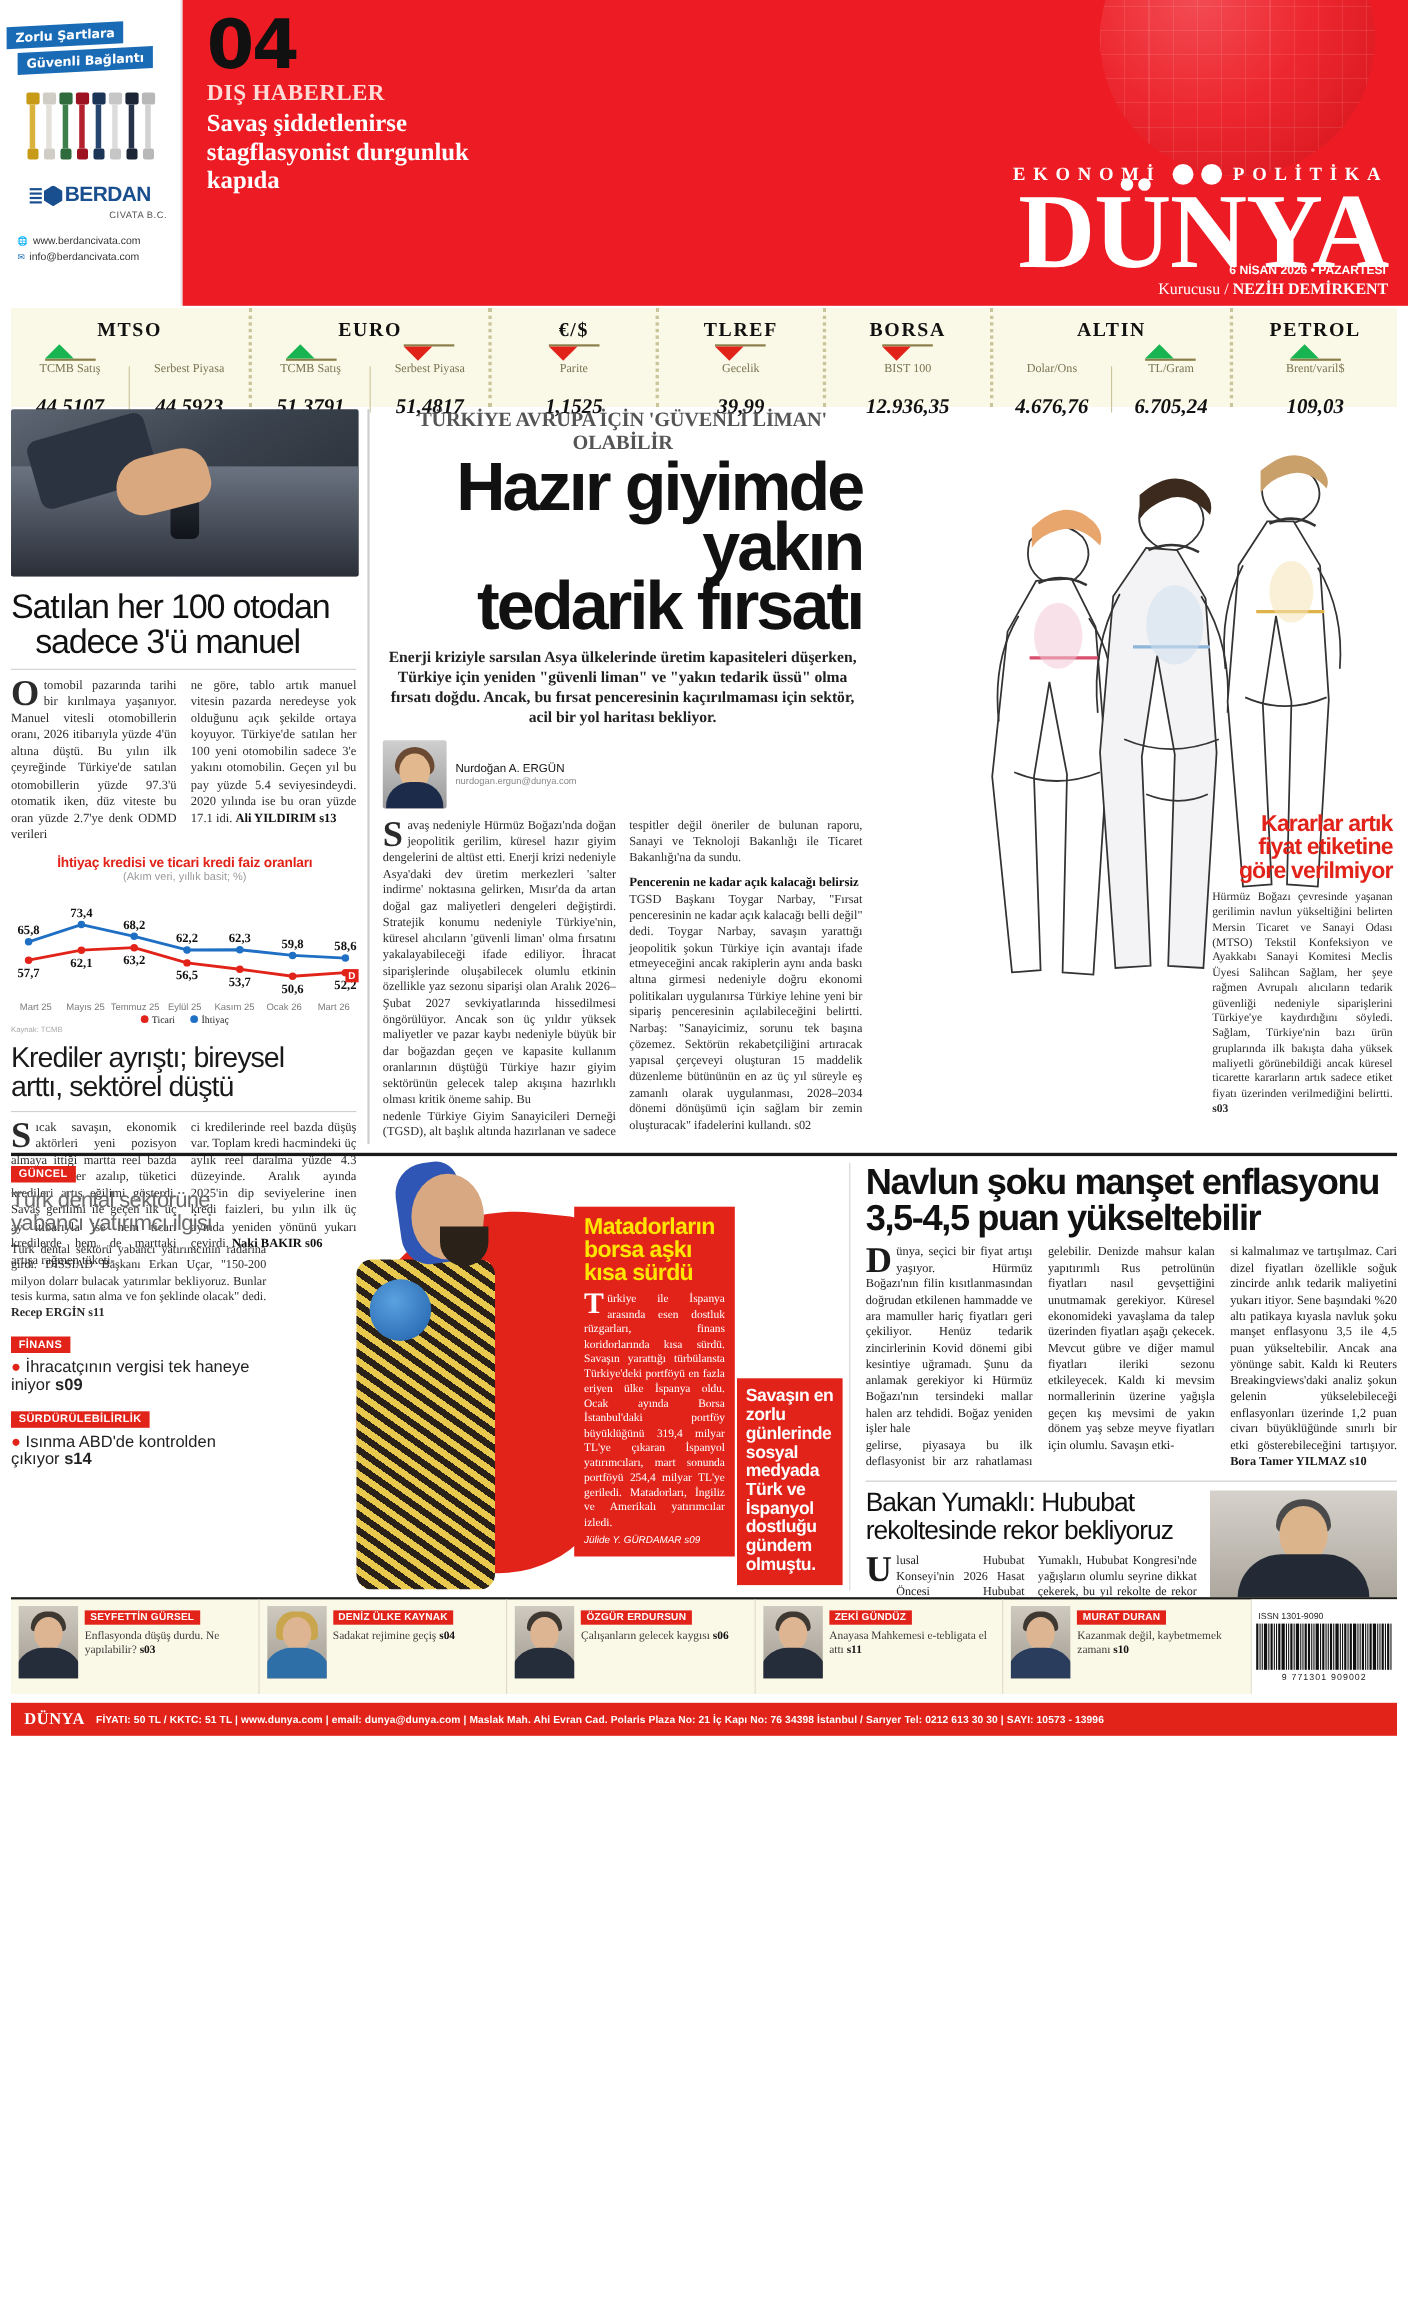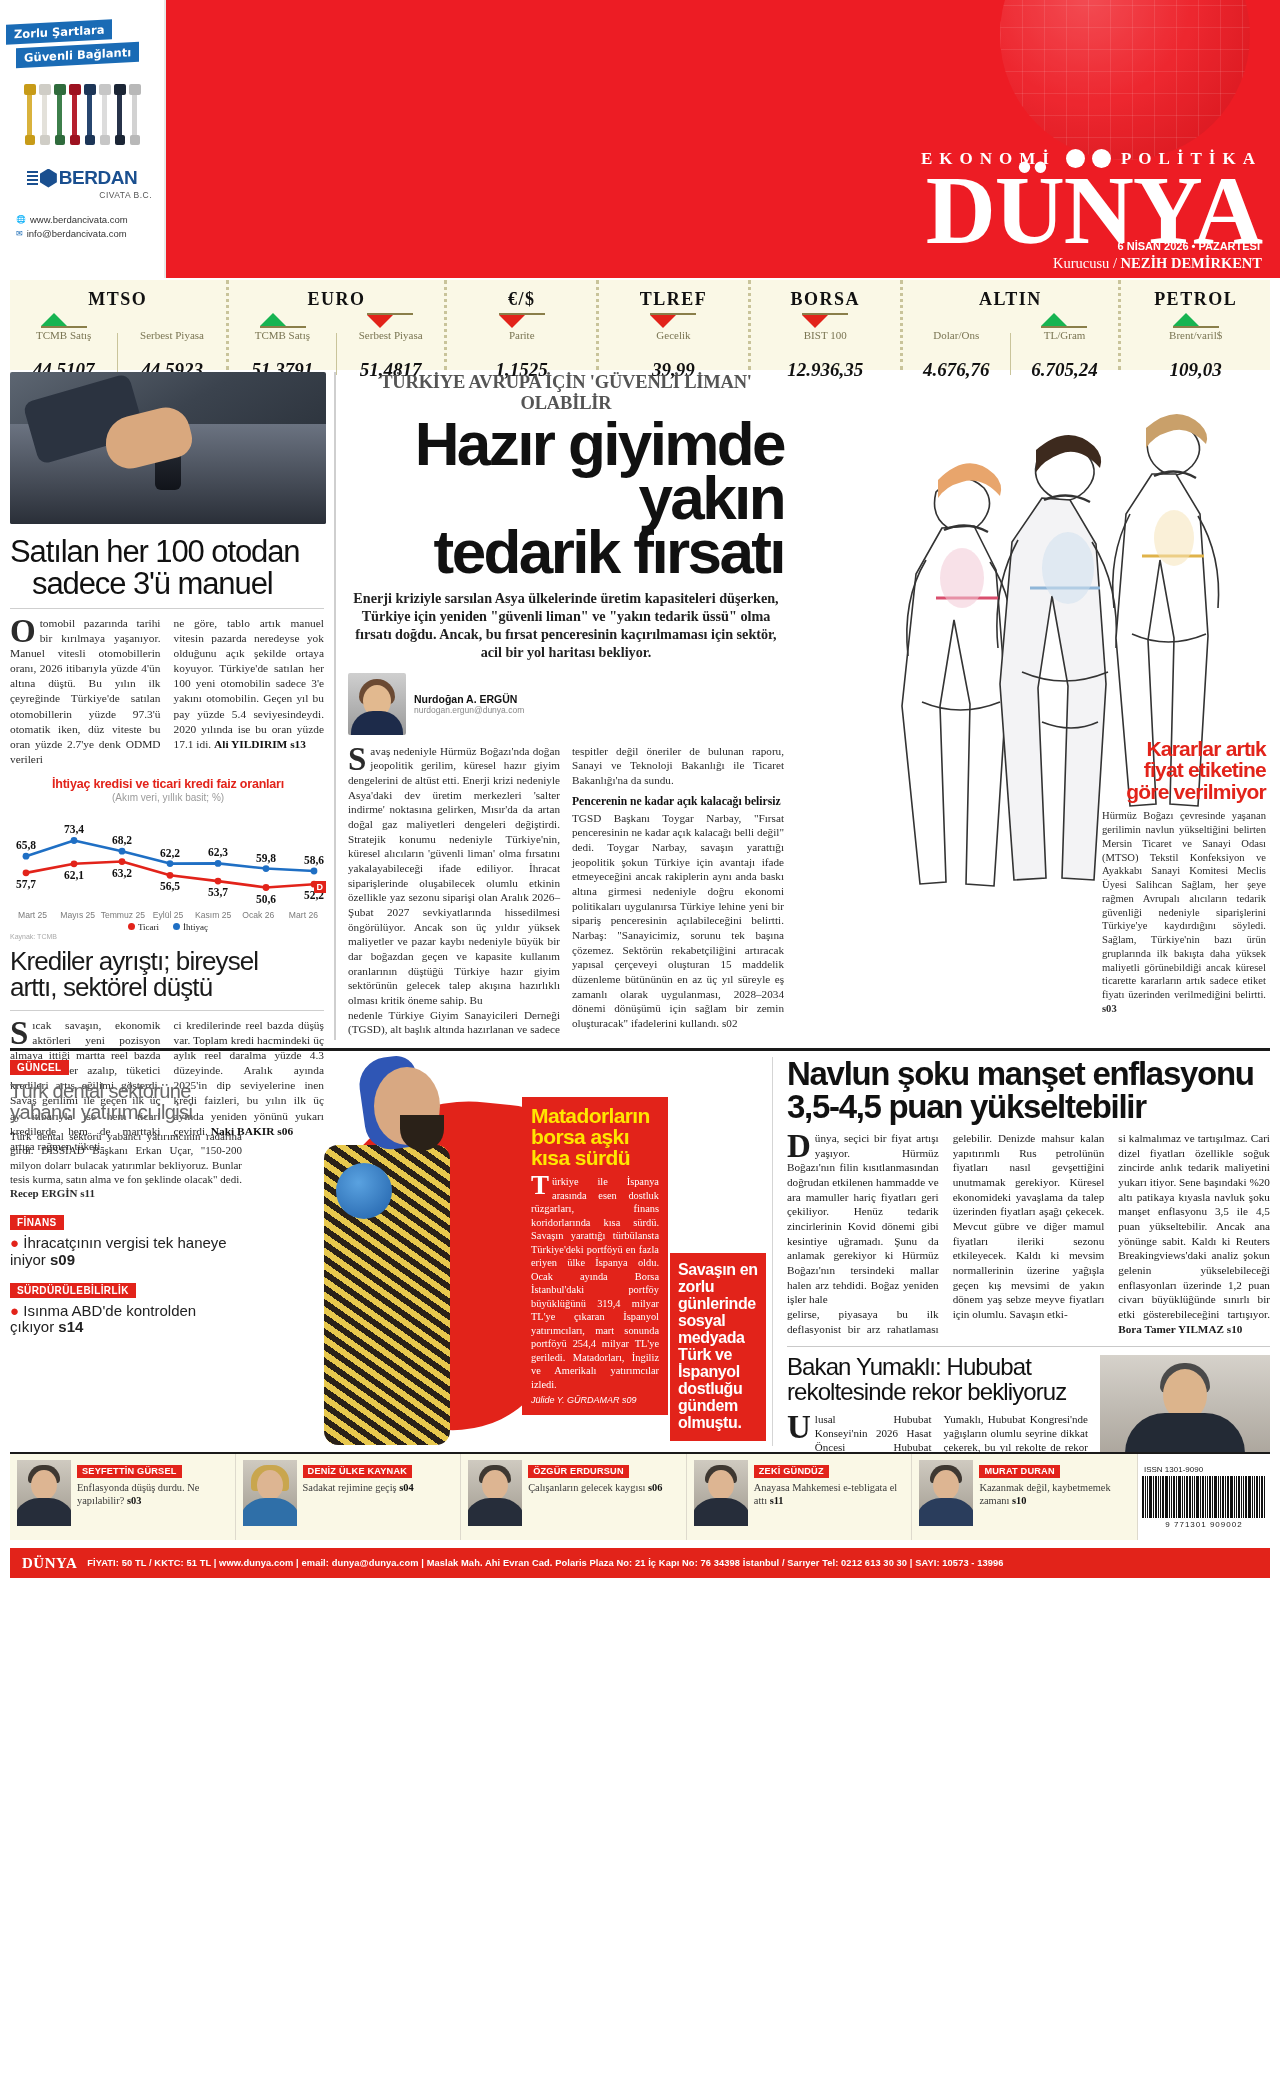--- a/index.html
+++ b/index.html
@@ -143,21 +143,21 @@
                     line-height: 1.28; text-align: center; margin-top: 10px; color: #222; }
   .author-row { display: flex; gap: 8px; align-items: center; margin-top: 11px; }
   .au-photo { width: 58px; height: 62px; border-radius: 2px; overflow: hidden; position: relative;
               background: linear-gradient(#cfcfcf,#9a9a9a); flex: none; }
   .au-photo .face { position:absolute; left:50%; top:12px; transform:translateX(-50%);
                     width:28px; height:32px; border-radius:50%; background:#e2b98f; }
   .au-photo .hair { position:absolute; left:50%; top:6px; transform:translateX(-50%);
                     width:36px; height:26px; border-radius:18px 18px 8px 8px; background:#6b4a33; }
   .au-photo .body { position:absolute; left:50%; bottom:0; transform:translateX(-50%);
                     width:52px; height:24px; border-radius:22px 22px 0 0; background:#1d2b4a; }
-  .au-name { font-size: 10.5px; font-weight: bold; color: #111; }
+  .au-name { font-size: 10.5px; font-weight: normal; color: #111; }
   .au-mail { font-size: 8.5px; color: #888; }
   .mid-body { column-count: 2; column-gap: 12px; font-family: "Liberation Serif", serif;
               font-size: 11.2px; line-height: 1.31; text-align: justify; margin-top: 9px; color: #2b2b2b; }
   .mid-body p { margin: 0; }
   .sub-h { font-weight: bold; font-size: 11.6px; color: #111; margin: 6px 0 2px; }
 
   
   .fash { position: absolute; inset: 0; overflow: hidden; }
   .callout { position: absolute; right: 4px; top: 366px; width: 164px; }
   .callout h3 { color: #e2231a; font-size: 21px; line-height: 1.02; text-align: right;
@@ -328,20 +328,25 @@
           </div>
         <div>
             <span class="cico">✉</span>
             <span>info@berdancivata.com</span>
           </div>
       </div>
     </div>
 
     <div class="red-band">
       <div class="globe"></div>
+      <div class="promo">
+        <div class="num">04</div>
+        <div class="kicker">DIŞ HABERLER</div>
+        <div class="ptext">Savaş şiddetlenirse stagflasyonist durgunluk kapıda</div>
+      </div>
       <div class="logo-block">
         <div class="logo-top">
           <span>EKONOMİ</span>
           <span class="dots">
               <b></b>
               <b></b>
             </span>
           <span>POLİTİKA</span>
         </div>
         <div class="logo-main">DÜNYA</div>

